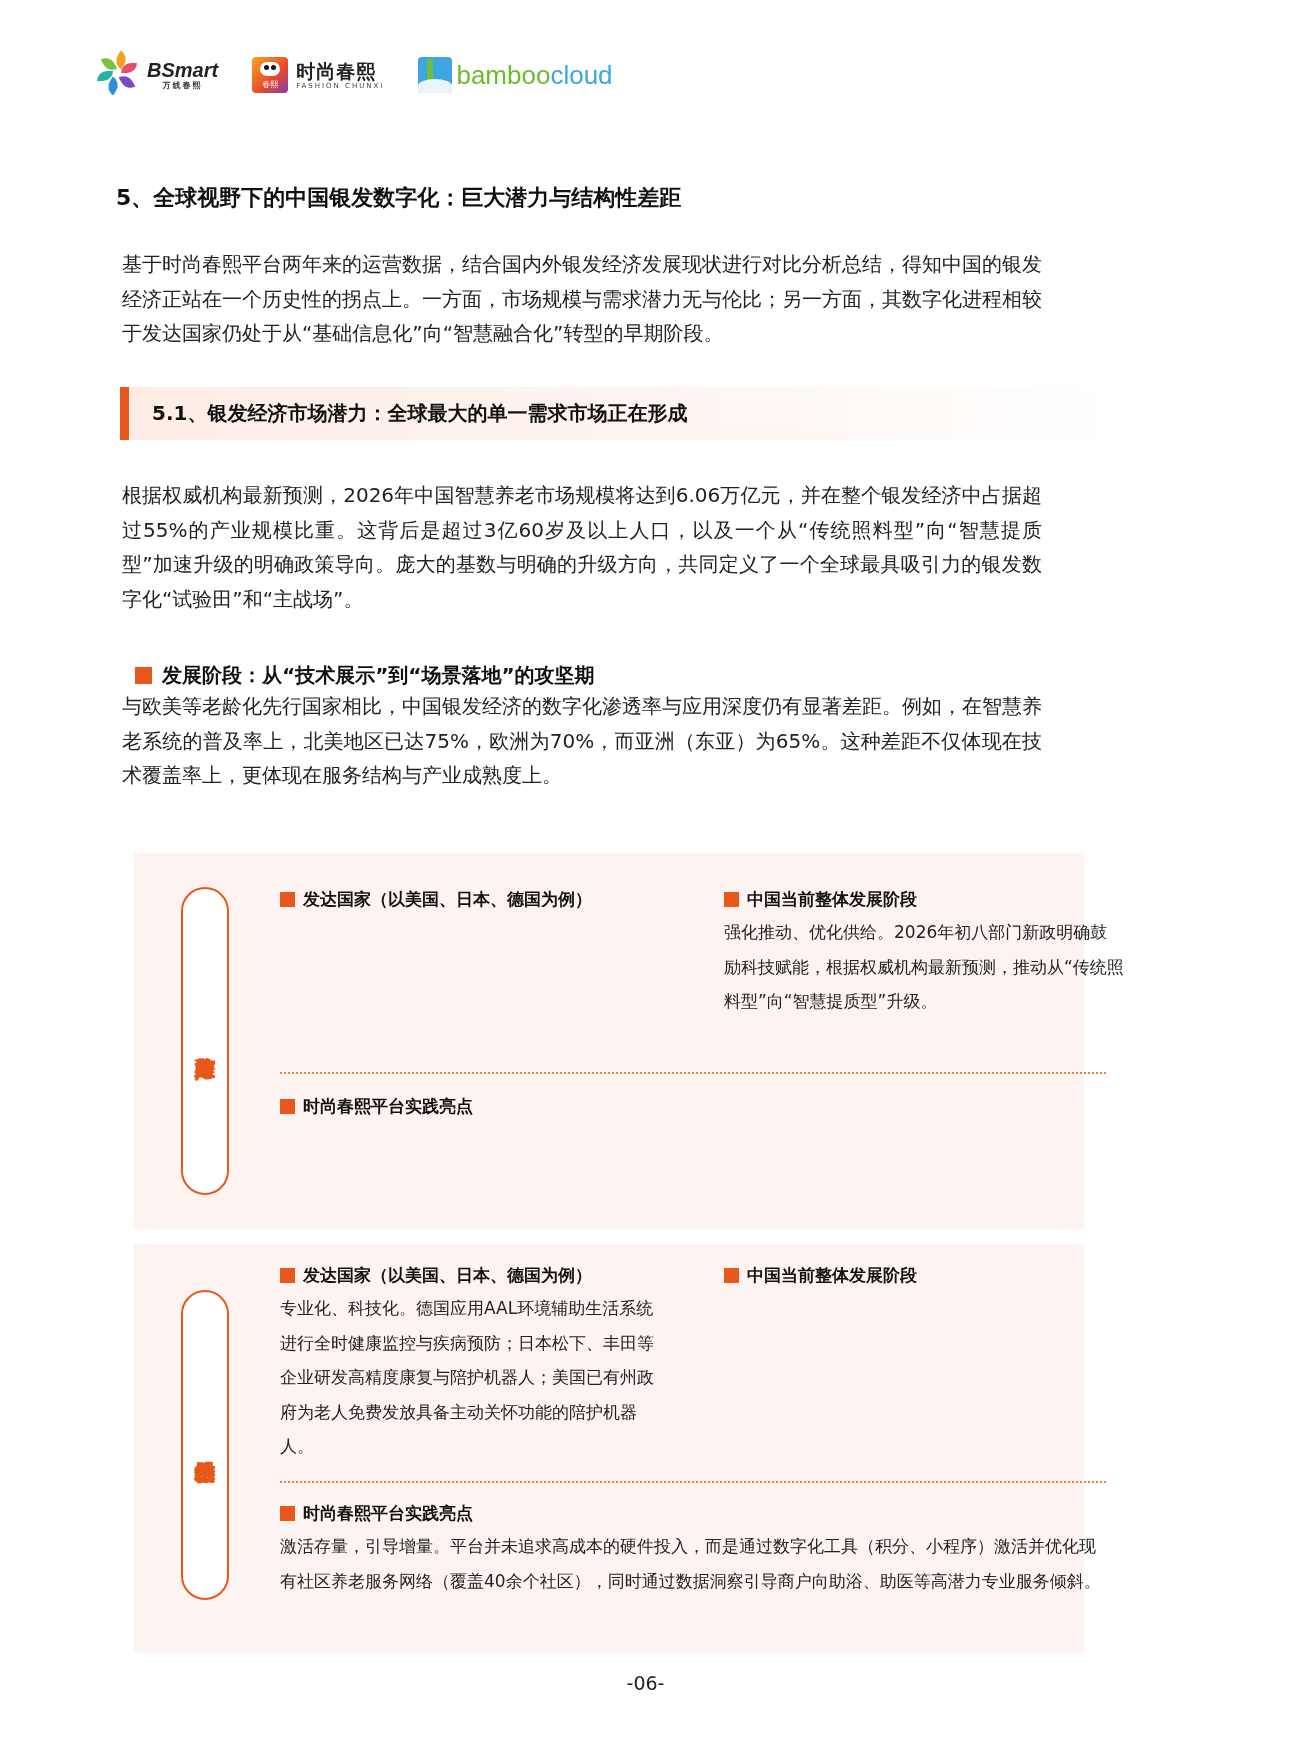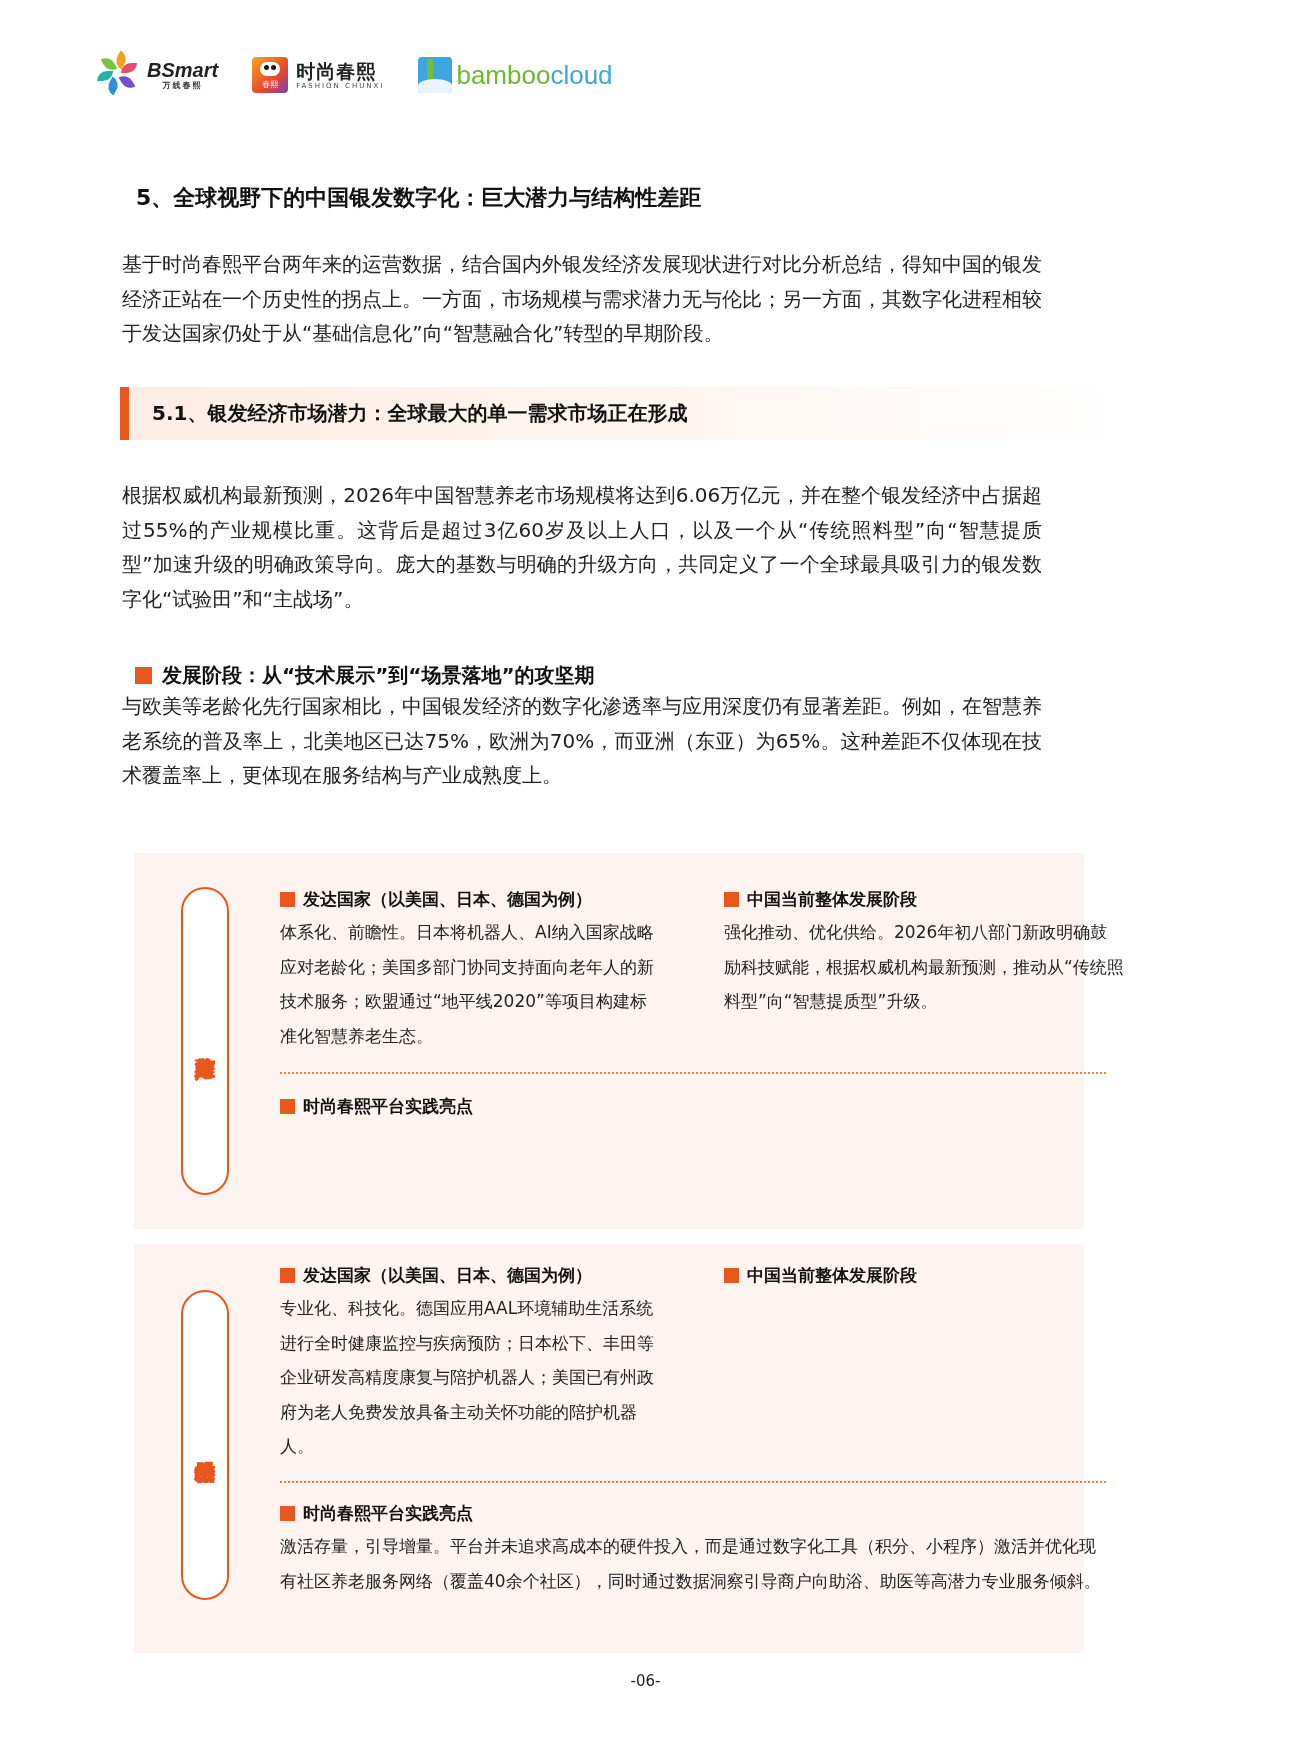--- a/index.html
+++ b/index.html
@@ -22,21 +22,21 @@
     .cx-icon .cn { position:absolute; bottom:3px; font-size:8px; }
     .cx-text { margin-left: 8px; display: flex; flex-direction: column; }
     .cx-text .t1 { font-size: 19px; font-weight: bold; color: #222; letter-spacing: 1px; line-height: 22px; }
     .cx-text .t2 { font-size: 7px; letter-spacing: 2px; color: #444; }
     .bc-icon { width: 34px; height: 36px; background: #3da6e0; border-radius: 4px; position: relative; overflow: hidden; }
     .bc-icon::before { content:""; position:absolute; left:9px; top:2px; width:6px; height:34px; background:#6fbf3a; }
     .bc-icon::after { content:""; position:absolute; left:0; bottom:0; width:34px; height:14px; background:#e9f5fb; border-radius: 50% 50% 0 0; }
     .bc-text { margin-left: 4px; font-size: 26px; font-family: "Liberation Sans", sans-serif; }
     .bc-text .g { color: #6cbb2f; } .bc-text .b { color: #3da6e0; }
 
-    .h1 { position: absolute; left: 136px; top: 183px; font-size: 22px; font-weight: bold; color: #111; }
+    .h1 { position: absolute; left: 116px; top: 183px; font-size: 22px; font-weight: bold; color: #111; }
     .para { position: absolute; left: 122px; width: 920px; font-size: 20px; line-height: 34.5px; color: #222; text-align: justify; }
     .p1 { top: 247px; }
     .sec-banner { position: absolute; left: 120px; top: 387px; width: 1000px; height: 53px;
       background: linear-gradient(90deg, #fdece4 0%, #fef6f2 60%, #ffffff 100%); }
     .sec-banner .bar { position: absolute; left: 0; top: 0; width: 9px; height: 53px; background: #e8581c; }
     .sec-banner .title { position: absolute; left: 32px; top: 13px; font-size: 20px; font-weight: bold; color: #111; }
     .p2 { top: 478px; }
     .h3 { position: absolute; left: 135px; top: 662px; font-size: 20px; font-weight: bold; color: #111; display: flex; align-items: center; }
     .sq { display: inline-block; width: 17px; height: 17px; background: #e8581c; margin-right: 10px; }
     .p3 { top: 689px; }
@@ -56,21 +56,21 @@
     .colL { left: 146px; width: 380px; }
     .colR { left: 590px; width: 400px; }
     .panel1 .colL, .panel1 .colR { top: 34px; }
     .panel2 .colL, .panel2 .colR { top: 19px; }
     .divider { position: absolute; left: 146px; width: 826px; border-top: 2px dotted #e8823f; }
     .panel1 .divider { top: 219px; }
     .panel2 .divider { top: 237px; }
     .hl { position: absolute; left: 146px; width: 830px; }
     .panel1 .hl { top: 241px; }
     .panel2 .hl { top: 257px; }
-    .footer { position: absolute; left: 0; width: 1291px; top: 1672px; text-align: center; font-size: 15px; color: #222; }
+    .footer { position: absolute; left: 0; width: 1291px; top: 1672px; text-align: center; font-size: 19px; color: #222; }
   </style>
 </head>
 <body>
 
 <div class="logos">
   <div class="logo">
     <div class="bsmart-mark">
       <span style="left:18px;top:2px;background:#f2a01e;transform:rotate(-60deg)"></span>
       <span style="left:26px;top:10px;background:#e94b6b;transform:rotate(0deg)"></span>
       <span style="left:24px;top:24px;background:#7a4bc4;transform:rotate(60deg)"></span>
@@ -118,21 +118,20 @@
 
 <div class="panel panel1">
   <div class="pill">
     <span class="pill-label">政策与产业导向</span>
   </div>
   <div class="col colL">
     <div class="ch">
         <span class="sq"></span>
         <span>发达国家（以美国、日本、德国为例）</span>
       </div>
-    <div class="ct">体系化、前瞻性。日本将机器人、AI纳入国家战略应对老龄化；美国多部门协同支持面向老年人的新技术服务；欧盟通过“地平线2020”等项目构建标准化智慧养老生态。</div>
   </div>
   <div class="col colR">
     <div class="ch">
         <span class="sq"></span>
         <span>中国当前整体发展阶段</span>
       </div>
     <div class="ct">强化推动、优化供给。2026年初八部门新政明确鼓励科技赋能，根据权威机构最新预测，推动从“传统照料型”向“智慧提质型”升级。</div>
   </div>
   <div class="divider"></div>
   <div class="col hl">

